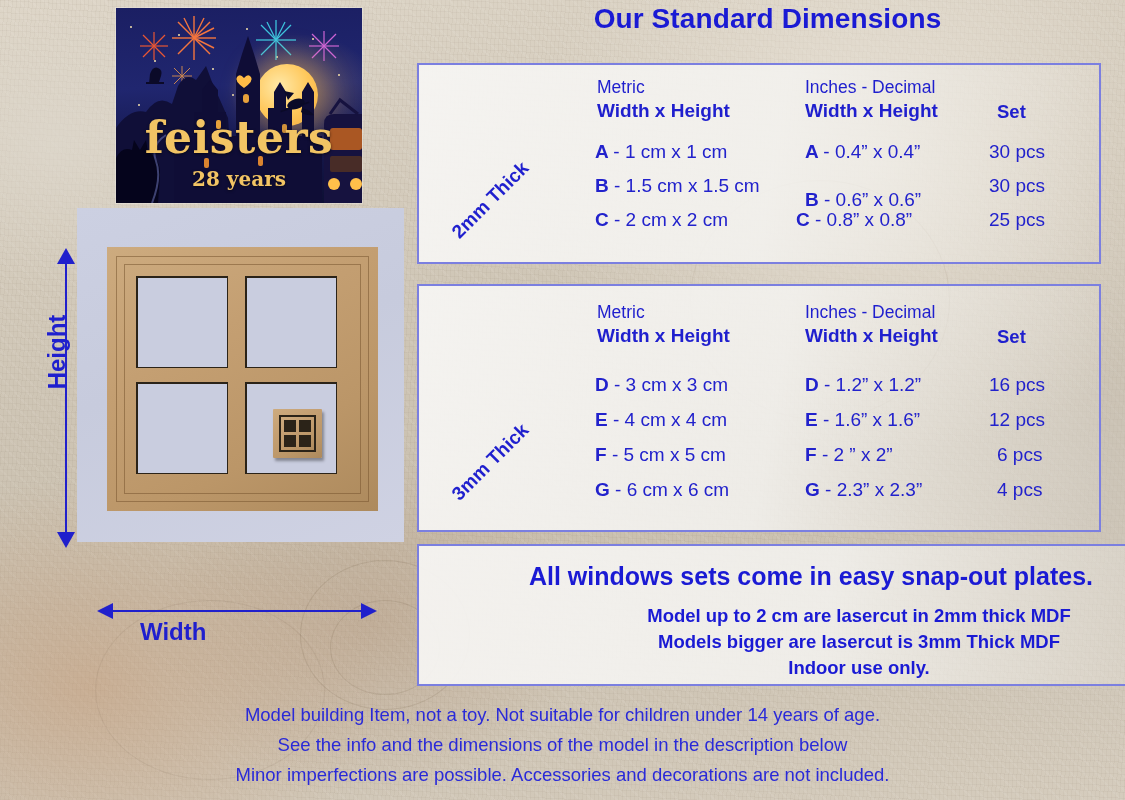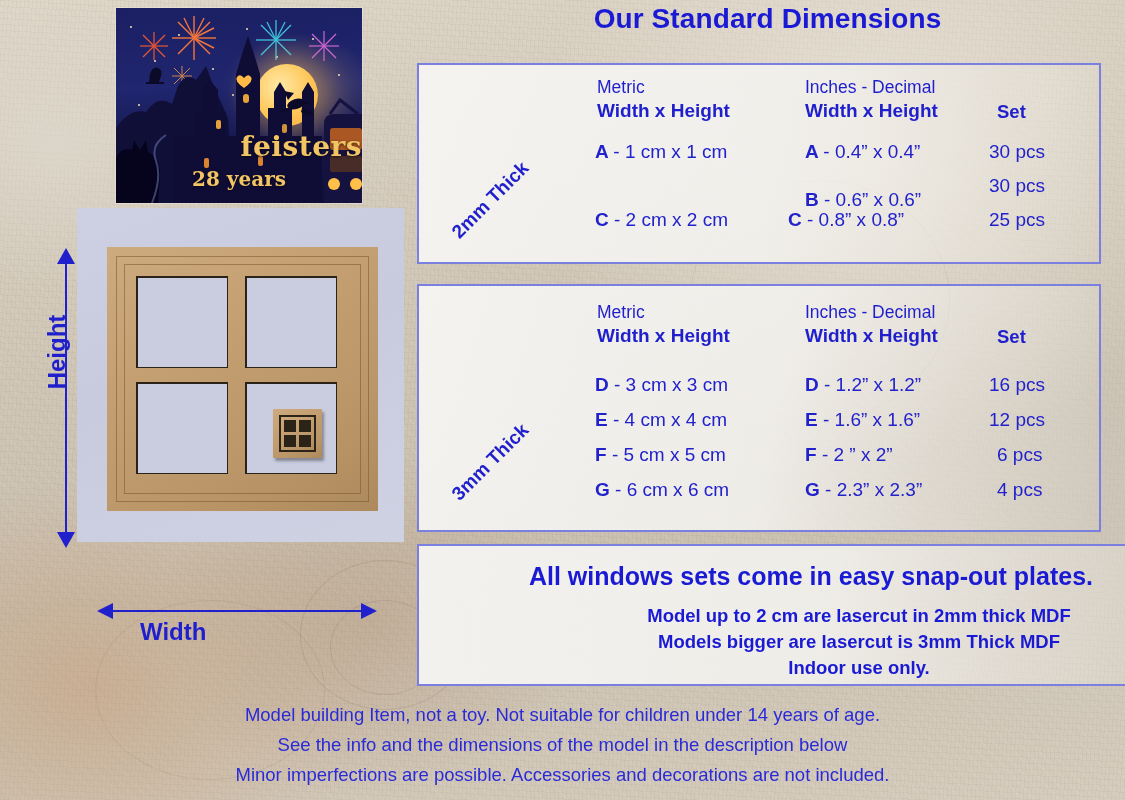--- a/index.html
+++ b/index.html
@@ -78,22 +78,22 @@
       linear-gradient(178deg, #1b1f63 0%, #20266f 40%, #131546 78%, #0d0f33 100%);
     box-shadow: 0 0 0 1px rgba(255,255,255,0.25);
   }
   .star { position: absolute; width: 1.5px; height: 1.5px; background: #ffeab0; border-radius: 50%; opacity: .85; }
   #moon {
     position: absolute; right: 44px; top: 56px; width: 62px; height: 62px; border-radius: 50%;
     background: radial-gradient(circle at 38% 36%, #ffe9a8 0%, #ffc85c 52%, #f0a93a 100%);
     box-shadow: 0 0 26px 10px rgba(255,190,80,0.35);
   }
   #logo-word {
-    position: absolute; left: 0; right: 0; bottom: 40px; text-align: right;
-    font-family: "DejaVu Serif", serif; font-weight: bold; font-size: 28px;
+    position: absolute; left: 0; right: 0; bottom: 40px; text-align: center;
+    font-family: "DejaVu Serif", serif; font-weight: bold; font-size: 44px;
     color: #f2c464; letter-spacing: .5px; text-shadow: 0 1px 3px rgba(0,0,0,.6);
   }
   #logo-years {
     position: absolute; left: 0; right: 0; bottom: 12px; text-align: center;
     font-family: "DejaVu Serif", serif; font-weight: bold; font-size: 20px;
     color: #f2c464; text-shadow: 0 1px 3px rgba(0,0,0,.6);
   }
 
   
   #photo {
@@ -318,31 +318,35 @@
     <div class="cell" style="left:176px; top:76px;">
       <span class="ltr">A </span>
       <span>- 1 cm x 1 cm</span>
     </div>
     <div class="cell" style="left:386px; top:76px;">
       <span class="ltr">A </span>
       <span>- 0.4” x 0.4”</span>
     </div>
     <div class="cell set" style="left:570px; top:76px;">30 pcs</div>
 
+    <div class="cell" style="left:176px; top:110px;">
+      <span class="ltr">B </span>
+      <span>- 1.5 cm x 1.5 cm</span>
+    </div>
     <div class="cell" style="left:386px; top:124px;">
       <span class="ltr">B </span>
       <span>- 0.6” x 0.6”</span>
     </div>
     <div class="cell set" style="left:570px; top:110px;">30 pcs</div>
 
     <div class="cell" style="left:176px; top:144px;">
       <span class="ltr">C </span>
       <span>- 2 cm x 2 cm</span>
     </div>
-    <div class="cell" style="left:369px; top:144px;">
+    <div class="cell" style="left:377px; top:144px;">
       <span class="ltr">C </span>
       <span>- 0.8” x 0.8”</span>
     </div>
     <div class="cell set" style="left:570px; top:144px;">25 pcs</div>
   </div>
 
   <div class="panel" style="left:417px; top:284px; width:684px; height:248px;">
 
     <div class="thick-label" style="left:44px; top:197px;">3mm Thick</div>
 

